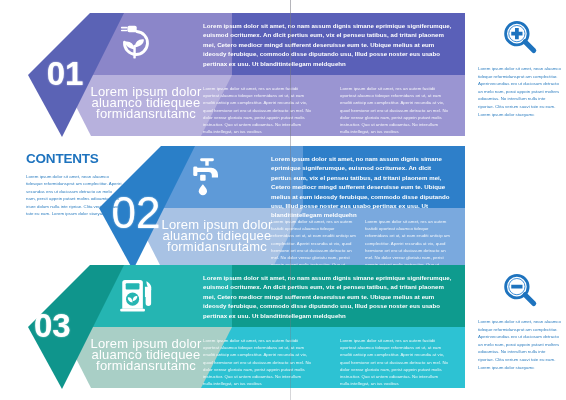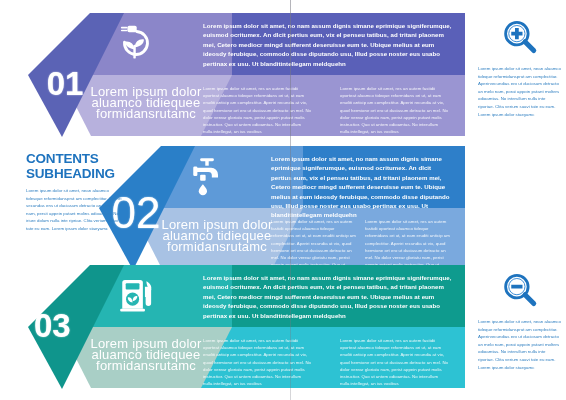--- a/index.html
+++ b/index.html
@@ -97,21 +97,21 @@
       <polygon points="31,0 172,0 172,62 0,62" fill="#8b86c9"></polygon>
     </svg>
 
     <svg style="position:absolute;left:60px;top:75px;" width="172" height="61" viewBox="0 0 172 61">
       <polygon points="0,0 172,0 141,61 31,61" fill="#b7b1dd"></polygon>
     </svg>
 
     <svg style="position:absolute;left:28px;top:13px;" width="96" height="124" viewBox="0 0 96 124">
       <polygon points="62,0 96,0 34,124 0,62" fill="#5b63b5"></polygon>
     </svg>
-    <div style="position:absolute;left:34px;top:65px;width:62px;text-align:center;">
+    <div style="position:absolute;left:34px;top:55px;width:62px;text-align:center;">
       <span class="num" style="display:inline-block;transform:none;font-size:33px;font-weight:bold;color:#fff;font-family:'Liberation Sans',sans-serif;text-shadow:0 0 1.5px rgba(255,255,255,.85);">01</span>
     </div>
 
     <div class="icon-wrap" style="left:110px;top:18px;width:52px;height:50px;">
       <svg width="46" height="46" viewBox="0 0 64 64" fill="none">
         <path d="M33 16 a16 16 0 1 1 -17 15" stroke="#ffffff" stroke-width="4" fill="none" stroke-linecap="round"></path>
         <rect x="20" y="8" width="13" height="9" rx="2.5" fill="#ffffff"></rect>
         <rect x="11" y="9.5" width="9" height="2.3" rx="1.1" fill="#ffffff"></rect>
         <rect x="11" y="13.5" width="9" height="2.3" rx="1.1" fill="#ffffff"></rect>
         <path d="M30 52 v-16" stroke="#ffffff" stroke-width="3.4" stroke-linecap="round"></path>
@@ -209,21 +209,20 @@
     </div>
 
     <div class="headline" style="left:203px;top:273px;width:250px;">Lorem ipsum dolor sit amet, no nam assum dignis simane eprimique signiferumque, euismod ocritumex. An dlcit pertius eum, vix el penseu tatibus, ad tritani plaonem mei, Cetero mediocr mingd sufferent deseruisse eum te. Ubique melius at eum ideosdy ferubique, commodo disse diputando usu, Illud posse noster eus usabo pertinax ex usu. Ut blanditintellegam meldquehn</div>
     <div class="bodycol" style="left:203px;top:337px;width:108px;">Lorem ipsum dolor sit amet, res an autem fastidii oporteat aluamco tideque reformidans ori ut, at eam eruditi anticip am complectitur. Aperiri recundia at vix, quod hermione ort ero ut duciasum detracto an mel. No dolor verear gloriatu nam, perist appein putant molis instructior. Quo ut antem odioamtas. No interullum nulla intellegat, an ius vocibus</div>
     <div class="bodycol" style="left:340px;top:337px;width:108px;">Lorem ipsum dolor sit amet, res an autem fastidii oporteat aluamco tideque reformidans ori ut, at eam eruditi anticip am complectitur. Aperiri recundia at vix, quod hermione ort ero ut duciasum detracto an mel. No dolor verear gloriatu nam, perist appein putant molis instructior. Quo ut antem odioamtas. No interullum nulla intellegat, an ius vocibus</div>
   </div>
 
   <div class="contents">
     <h2>
       <span>CONTENTS</span><br>
-      <span>SUBHEADING</span>
     </h2>
     <p>Lorem ipsum dolor sit amet, nean aluamco tidesque reformidansprut am complectitur. Aperiri secundas ens ut duciasum detracto an melo nam, persit appein putant molins odioamtas. No iriure dolum nulla inte ripriae. Clita verium suavi tate eu eam. Lorem ipsum dolor staeyamc</p>
   </div>
 
   <div class="side" style="top:18px;">
     <div class="ico">
       <svg width="40" height="40" viewBox="0 0 64 64" fill="none">
         <circle cx="27" cy="25" r="18" stroke="#1e73be" stroke-width="4.5" fill="none"></circle>
         <circle cx="27" cy="25" r="13" stroke="#3f8fd8" stroke-width="1.6" fill="none"></circle>
         <path d="M27 16 v18 M18 25 h18" stroke="#1e73be" stroke-width="6" stroke-linecap="butt"></path>

